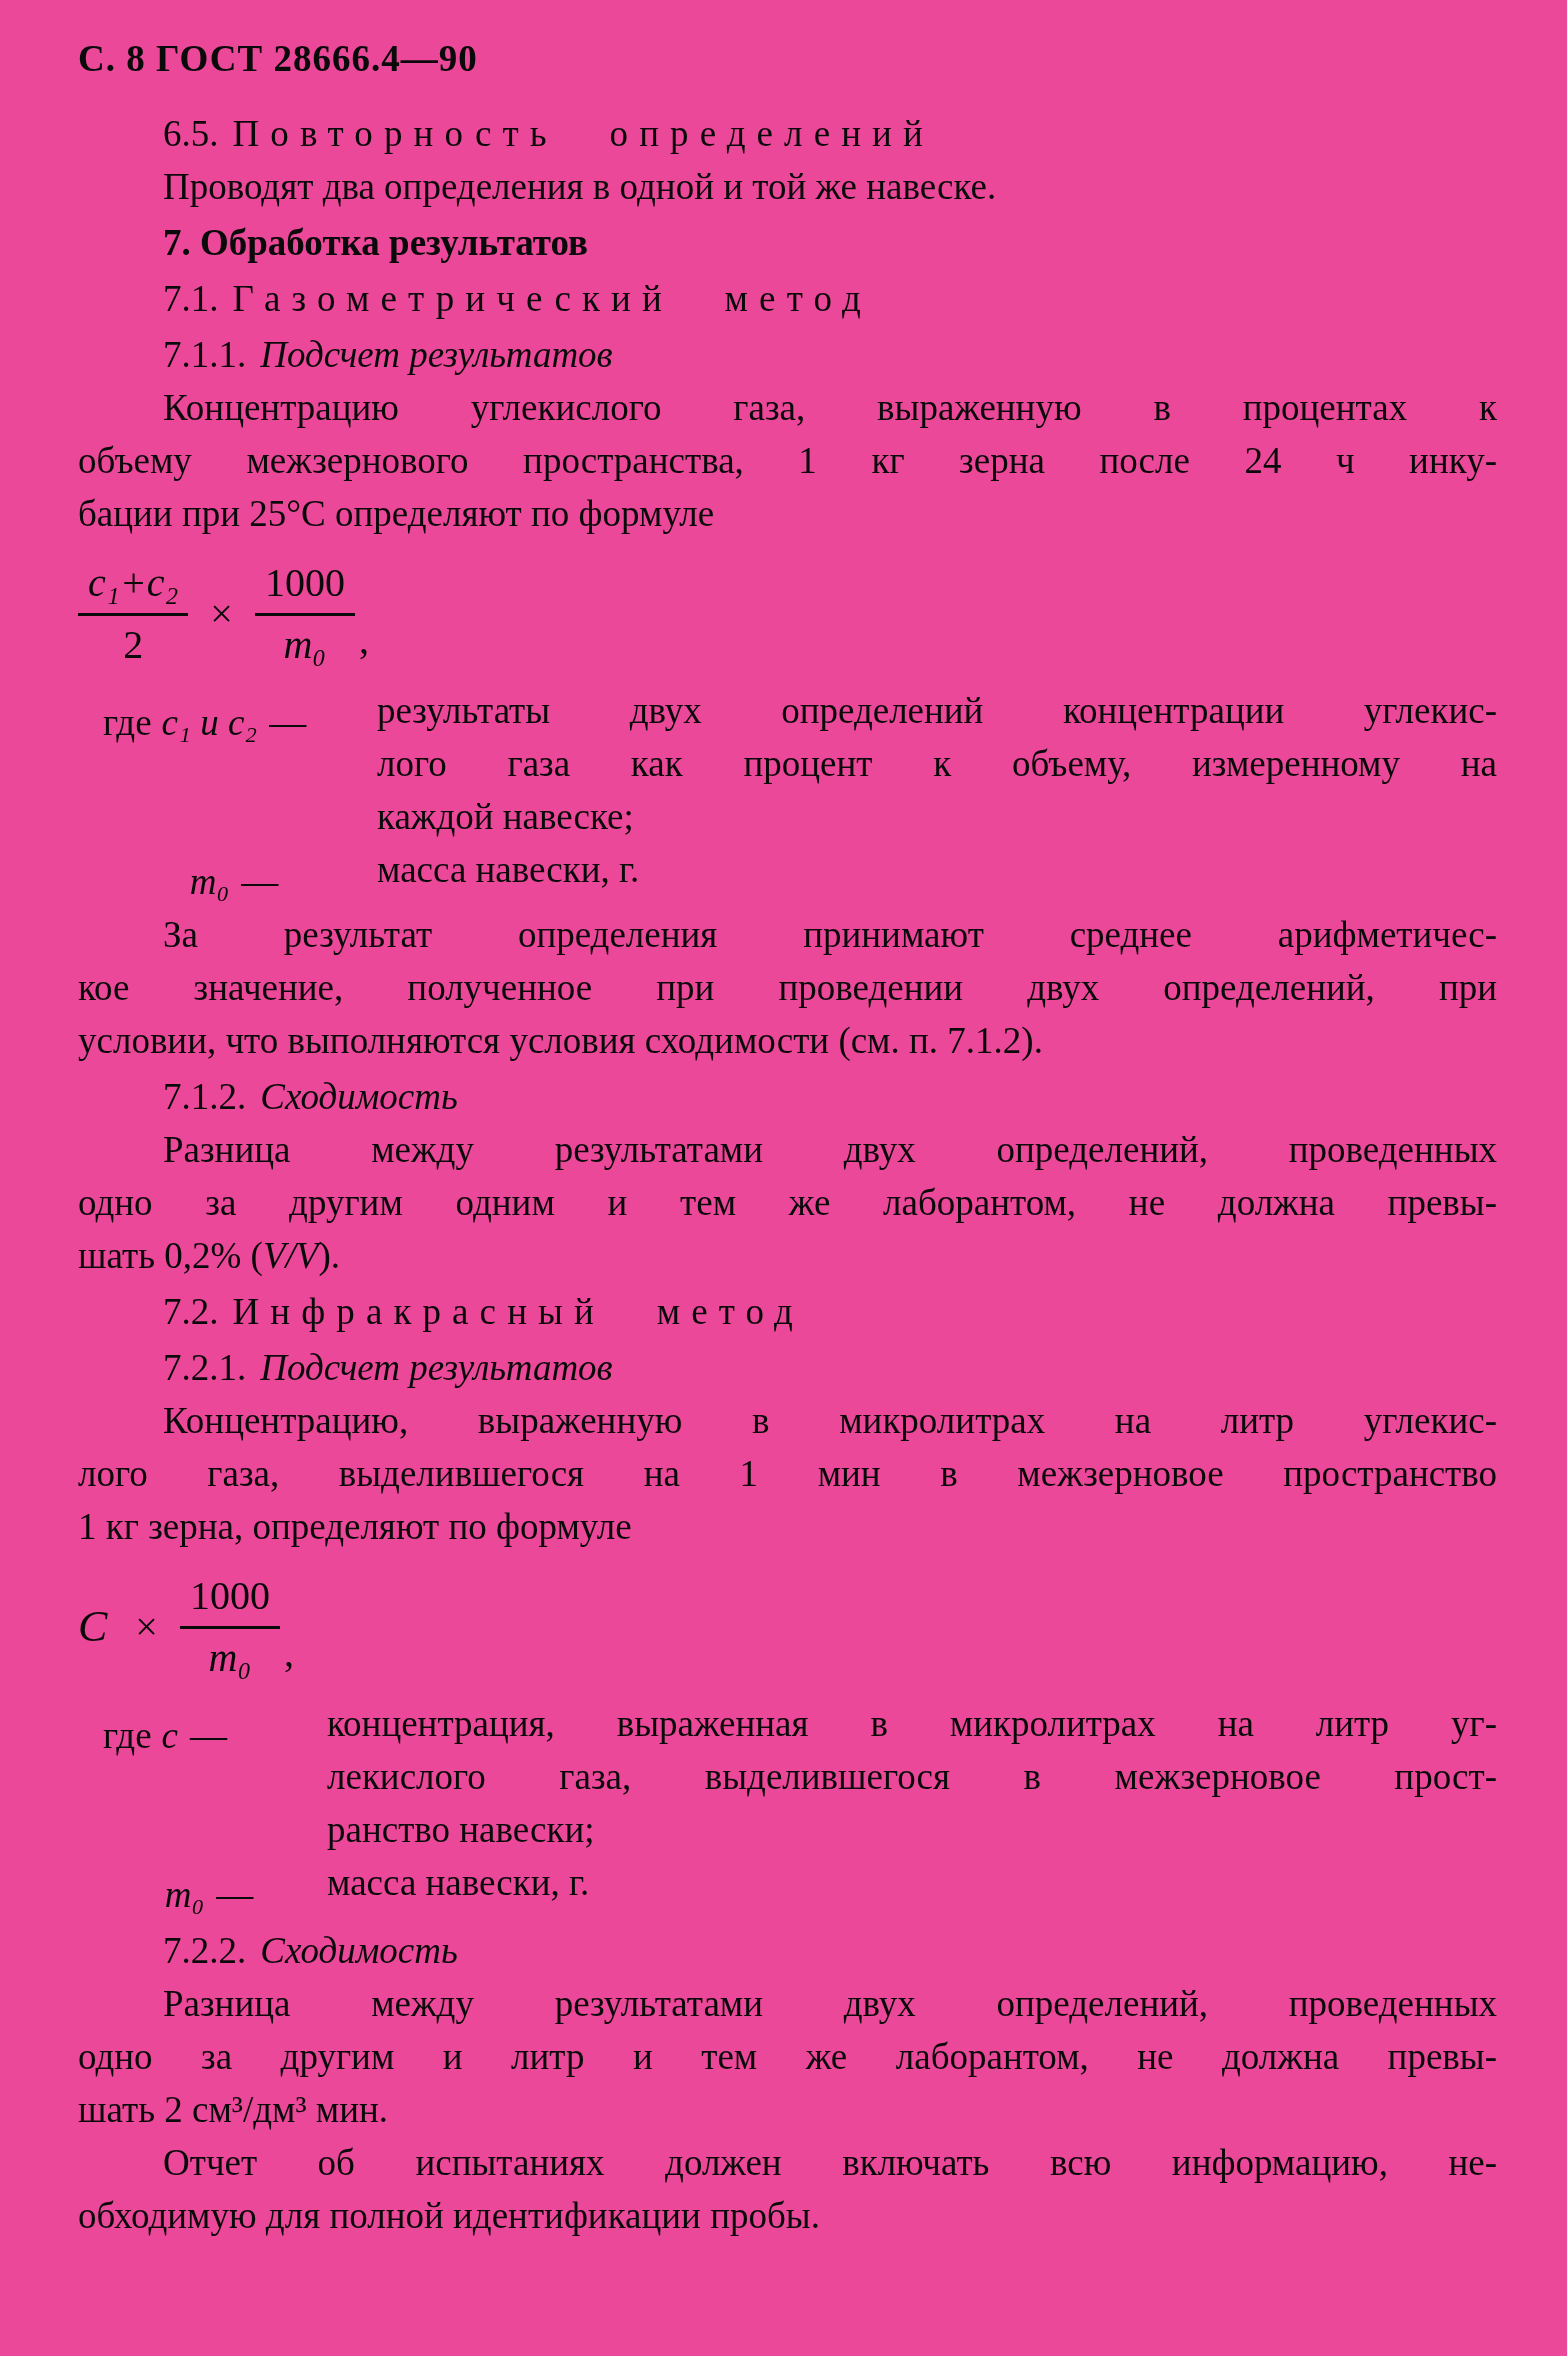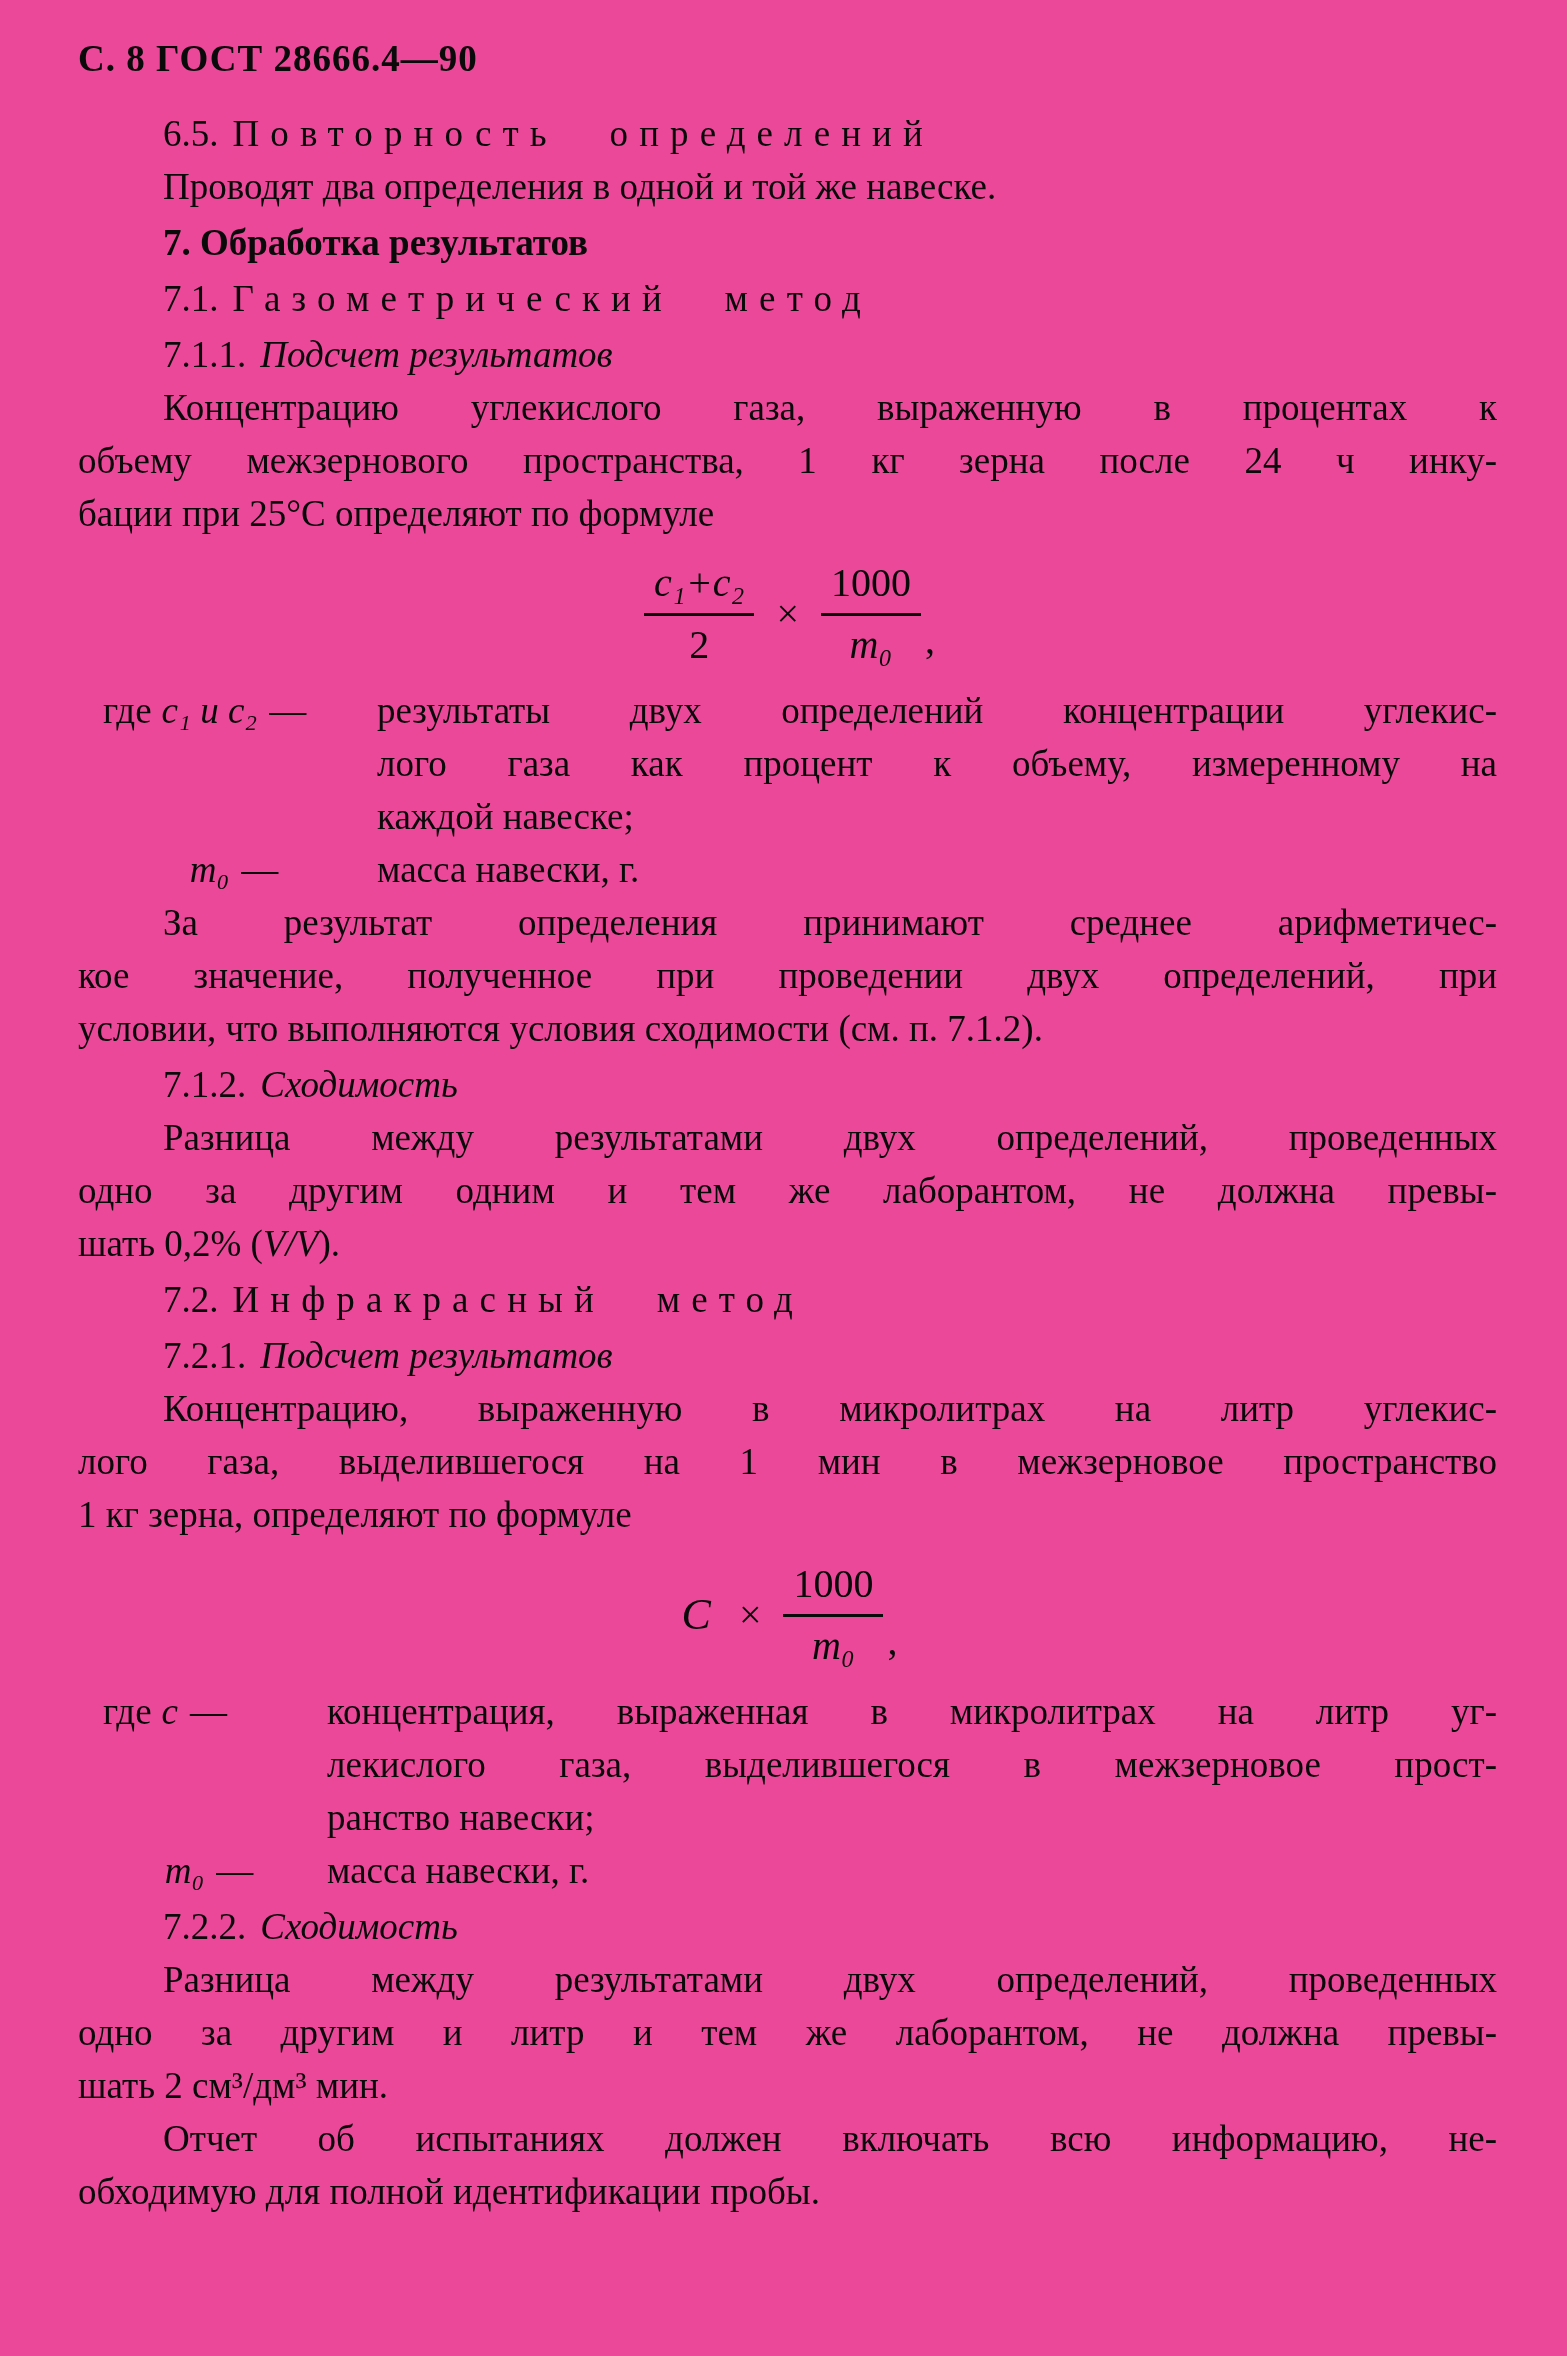--- a/index.html
+++ b/index.html
@@ -29,36 +29,35 @@
   .it { font-style: italic; }
   .ind { text-indent: 85px; }
   .line { text-align: left; }
   .jline { text-align: justify; text-align-last: justify; }
   .para { margin: 0; }
   .var { font-style: italic; }
 
   
   .formula {
     display: flex;
-    justify-content: center;
     align-items: center;
     margin: 20px 0 16px 0;
     font-size: 40px;
     line-height: 1.15;
   }
   .frac { display: inline-block; text-align: center; vertical-align: middle; }
   .fnum { display: block; padding: 0 10px 7px 10px; }
   .fden { display: block; border-top: 3px solid #0a0a0a; padding: 6px 10px 0 10px; }
   .times { margin: 0 22px; }
   .bigvar { font-style: italic; margin-right: 6px; font-size: 44px; }
   .fcomma { position: relative; top: 26px; left: 4px; }
 
   
   .wrow { display: flex; }
-  .wlab { flex: 0 0 auto; padding-left: 25px; box-sizing: border-box; white-space: nowrap; }
+  .wlab { flex: 0 0 auto; padding-left: 25px; box-sizing: border-box; white-space: nowrap; margin-top: 12px; }
   .w1 { width: 299px; }
   .w2 { width: 249px; }
   .tr { text-align: center; }
   .wdash { margin: 0 12px; }
   .wintro { margin-right: 10px; }
   .wtxt { flex: 1 1 auto; min-width: 0; }
 </style>
 </head>
 <body>
 

